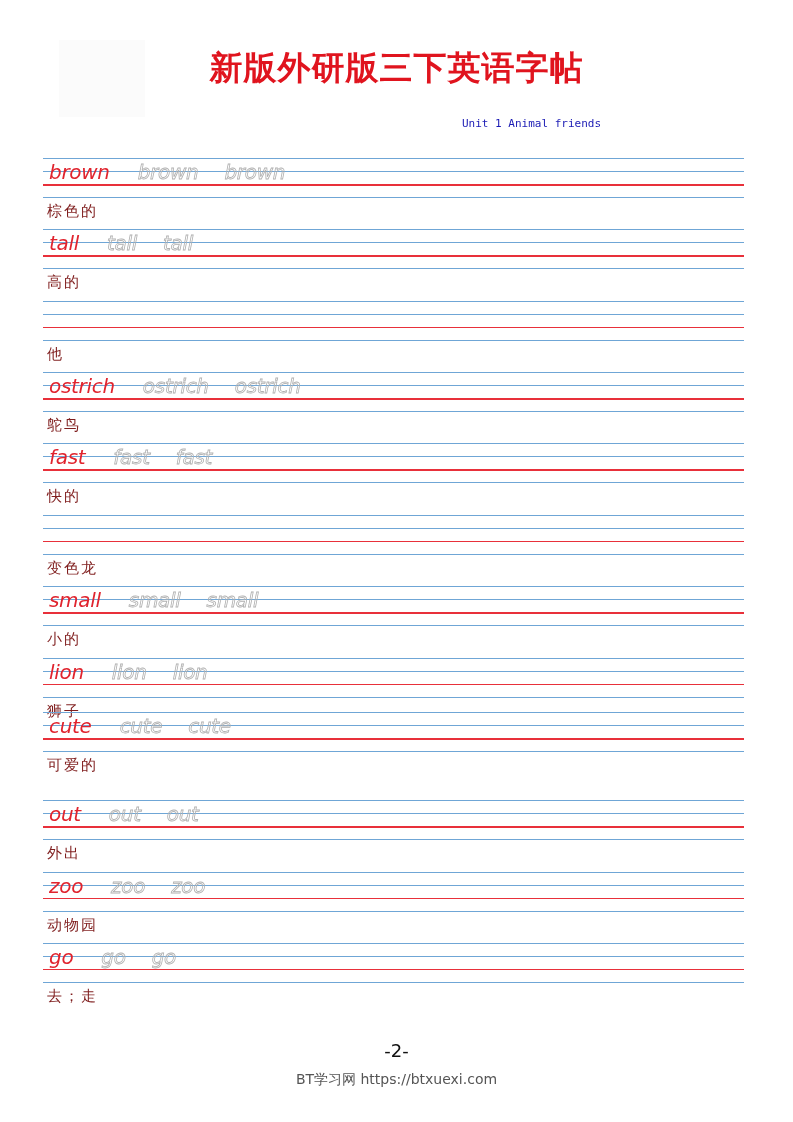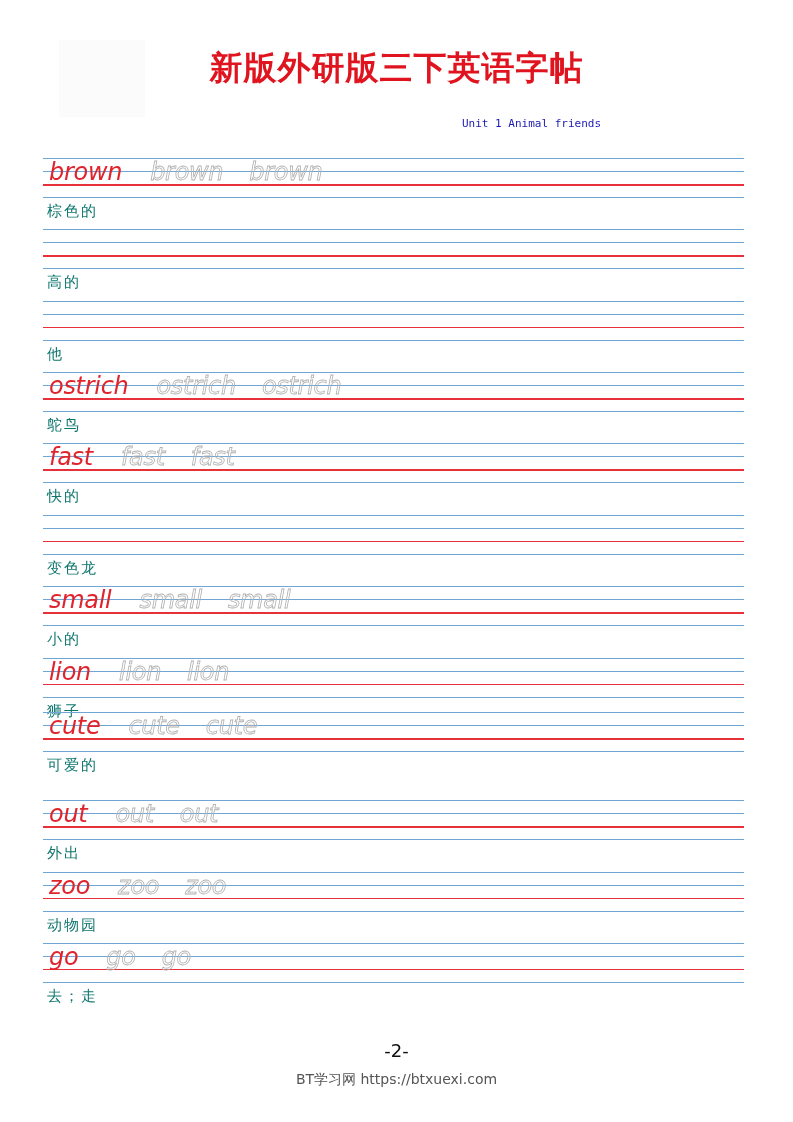--- a/index.html
+++ b/index.html
@@ -8,25 +8,25 @@
   .title { position: absolute; left: 0; width: 793px; top: 46px; text-align: center;
     font-family: "DejaVu Serif", "Liberation Serif", serif; font-size: 33px; font-weight: bold;
     color: #e0141e; letter-spacing: 1px; box-sizing: border-box; }
   .subtitle { position: absolute; left: 462px; top: 117px; font-family: "DejaVu Sans Mono", "Liberation Mono", monospace;
     font-size: 11px; color: #1a1ab4; }
   .block { position: absolute; left: 43px; width: 701px; height: 71px; }
   .line { position: absolute; left: 0; width: 701px; height: 1px; }
   .line.blue { background: #6fa6d6; }
   .line.red { background: #e8303a; height: 1.5px; }
   .words { position: absolute; left: 6px; top: 1px; height: 26px; white-space: nowrap;
-    font-family: "DejaVu Sans", "Liberation Sans", sans-serif; font-style: italic; font-size: 24px; line-height: 26px; }
+    font-family: "DejaVu Sans", "Liberation Sans", sans-serif; font-style: italic; font-size: 20px; line-height: 26px; }
   .w-main { color: #e0242e; font-weight: 300; margin-right: 28px; letter-spacing: -0.3px; }
   .w-trace { color: transparent; -webkit-text-stroke: 0.8px #b0b0b0; margin-right: 26px; letter-spacing: -0.3px; }
   .meaning { position: absolute; left: 4px; top: 44px; font-family: Liberation Serif, serif;
-    font-size: 15px; color: #0f766e; letter-spacing: 2px; }
+    font-size: 15px; color: #7f1d1d; letter-spacing: 2px; }
   .page-num { position: absolute; left: 0; width: 793px; top: 1040px; text-align: center;
     font-family: "DejaVu Sans", "Liberation Sans", sans-serif; font-size: 18px; color: #111; }
   .footer { position: absolute; left: 0; width: 793px; top: 1071px; text-align: center;
     font-family: "DejaVu Sans", "Liberation Sans", sans-serif; font-size: 14px; color: #555; }
 </style>
 </head>
 <body>
 
 <div class="logo-box"></div>
 <div class="title">新版外研版三下英语字帖</div>
@@ -39,20 +39,21 @@
       <div class="line red" style="top: 26px;"></div>
       <div class="line blue" style="top: 39px;"></div>
       <div class="words"><span class="w-main">brown</span><span class="w-trace">brown</span><span class="w-trace">brown</span></div>
       <div class="meaning">棕色的</div>
     </div>
     <div class="block" style="top: 229.36px;">
       <div class="line blue" style="top: 0px;"></div>
       <div class="line blue" style="top: 13px;"></div>
       <div class="line red" style="top: 26px;"></div>
       <div class="line blue" style="top: 39px;"></div>
+      <div class="words"><span class="w-main">tall</span><span class="w-trace">tall</span><span class="w-trace">tall</span></div>
       <div class="meaning">高的</div>
     </div>
     <div class="block" style="top: 300.72px;">
       <div class="line blue" style="top: 0px;"></div>
       <div class="line blue" style="top: 13px;"></div>
       <div class="line red" style="top: 26px;"></div>
       <div class="line blue" style="top: 39px;"></div>
       <div class="meaning">他</div>
     </div>
     <div class="block" style="top: 372.08px;">

